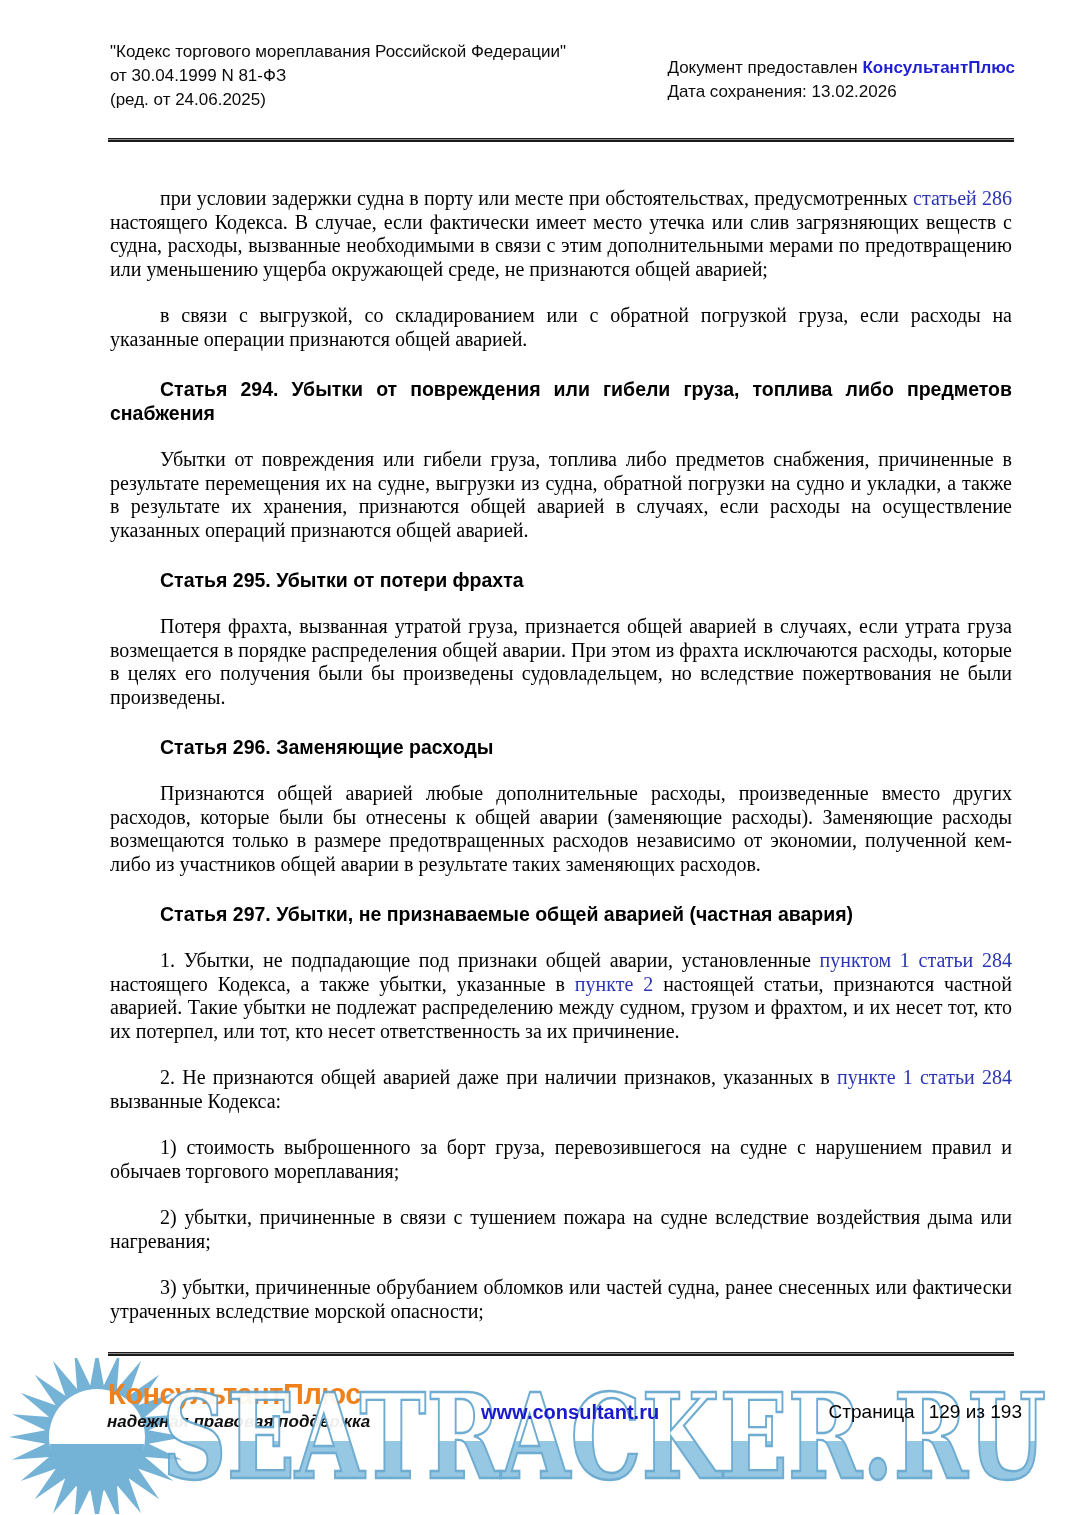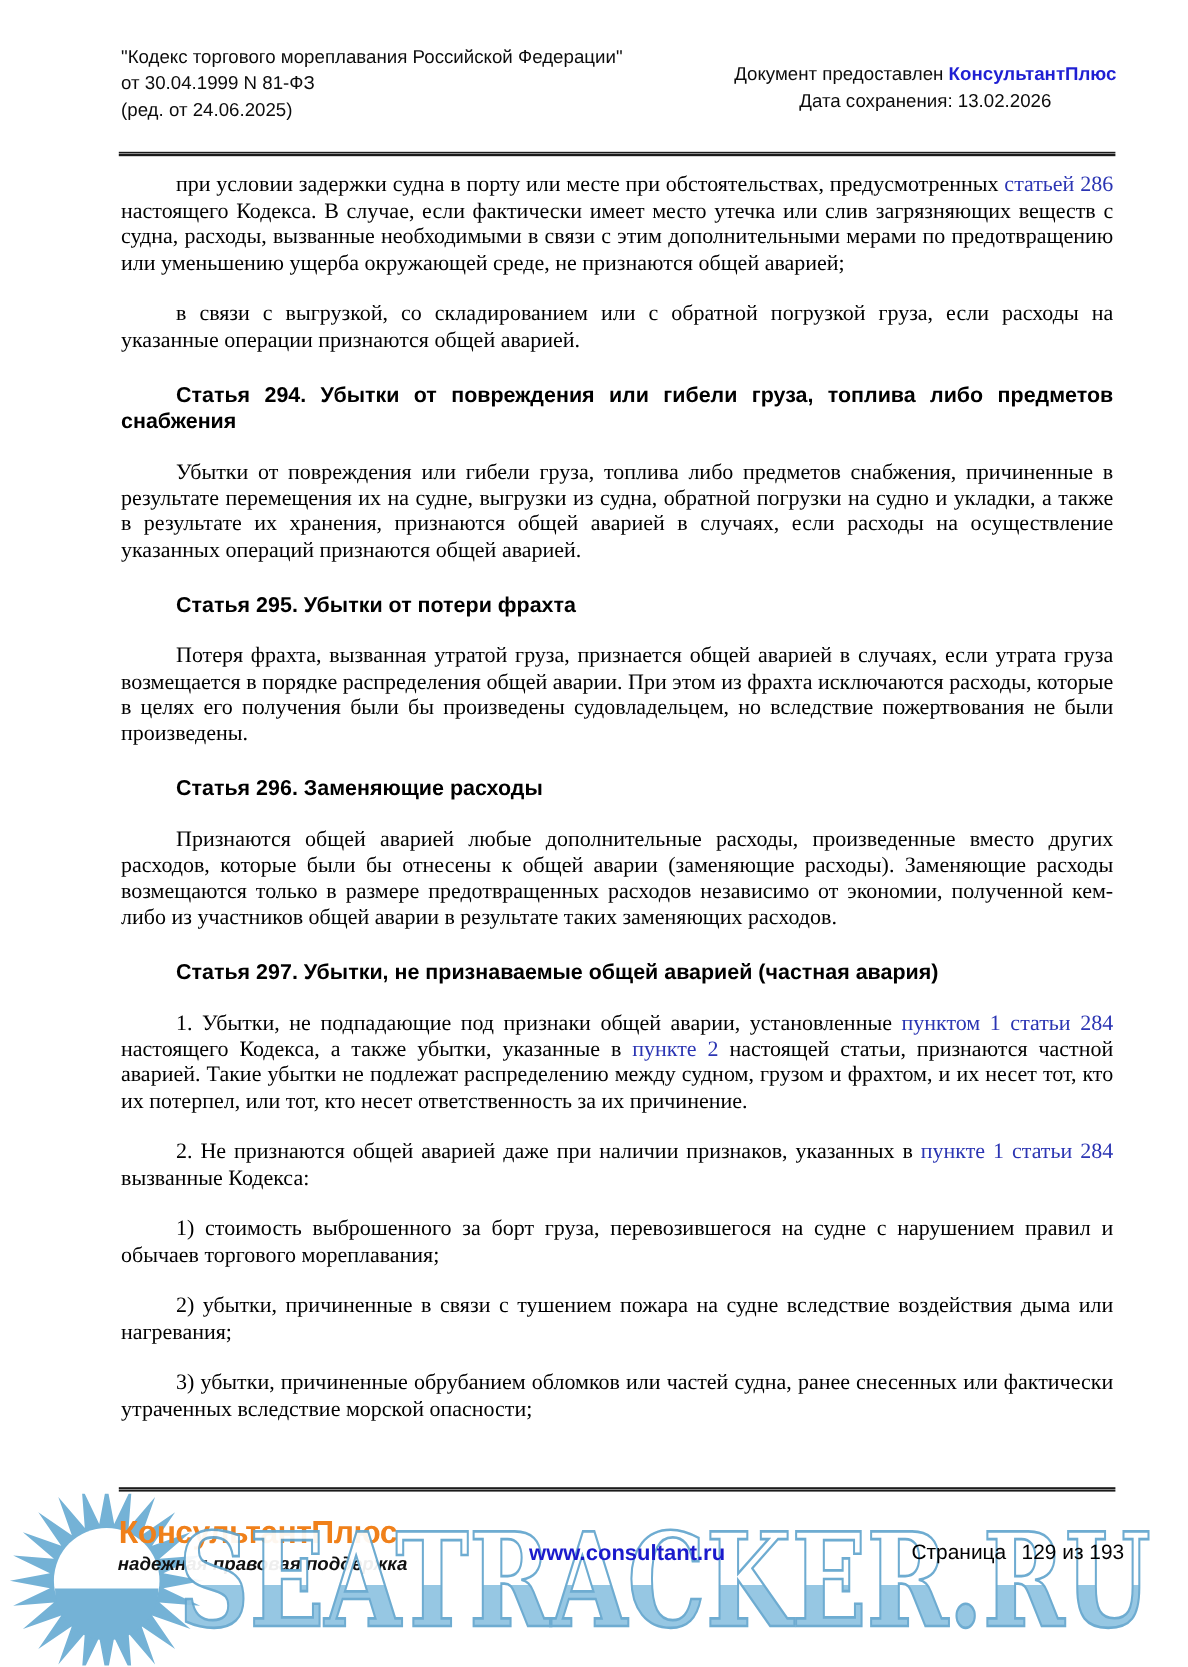--- a/index.html
+++ b/index.html
@@ -3,30 +3,30 @@
 <meta charset="utf-8">
 <style>
   html,body{margin:0;padding:0;background:#fff;}
   .page{
     position:relative;width:1080px;height:1515px;background:#ffffff;
     overflow:hidden;font-family:"Liberation Sans",sans-serif;color:#000;
   }
   
   .hdr{position:absolute;left:110px;top:40px;width:905px;display:flex;justify-content:space-between;}
   .hdr-left{font-size:17px;line-height:24px;color:#0b0b0b;}
-  .hdr-right{font-size:17px;line-height:24px;text-align:center;padding-top:16px;color:#0b0b0b;}
+  .hdr-right{font-size:17px;line-height:24px;text-align:left;padding-top:16px;color:#0b0b0b;}
   .brand-blue{color:var(--brand-blue);font-weight:bold;}
   
   .rule{position:absolute;left:108px;width:906px;height:4px;
         background:linear-gradient(to bottom,#1b1b1b 0 30%,#8d8d8d 30% 55%,#1b1b1b 55% 100%);}
   .rule-top{top:138px;}
   .rule-bottom{top:1352px;}
   
   .body{
-    position:absolute;left:110px;top:147px;width:902px;
+    position:absolute;left:110px;top:177px;width:902px;
     font-family:"Liberation Serif",serif;font-size:20px;line-height:23.5px;
     text-align:justify;color:#000;padding-top:10px;
   }
   .para{margin:0 0 23px;text-indent:50px;}
   .heading{
     margin:26px 0 23px;text-indent:50px;text-align:justify;
     font-family:"Liberation Sans",sans-serif;font-weight:bold;font-size:19.5px;line-height:24px;
   }
   .doc-link{color:var(--link-blue);cursor:pointer;}
   

